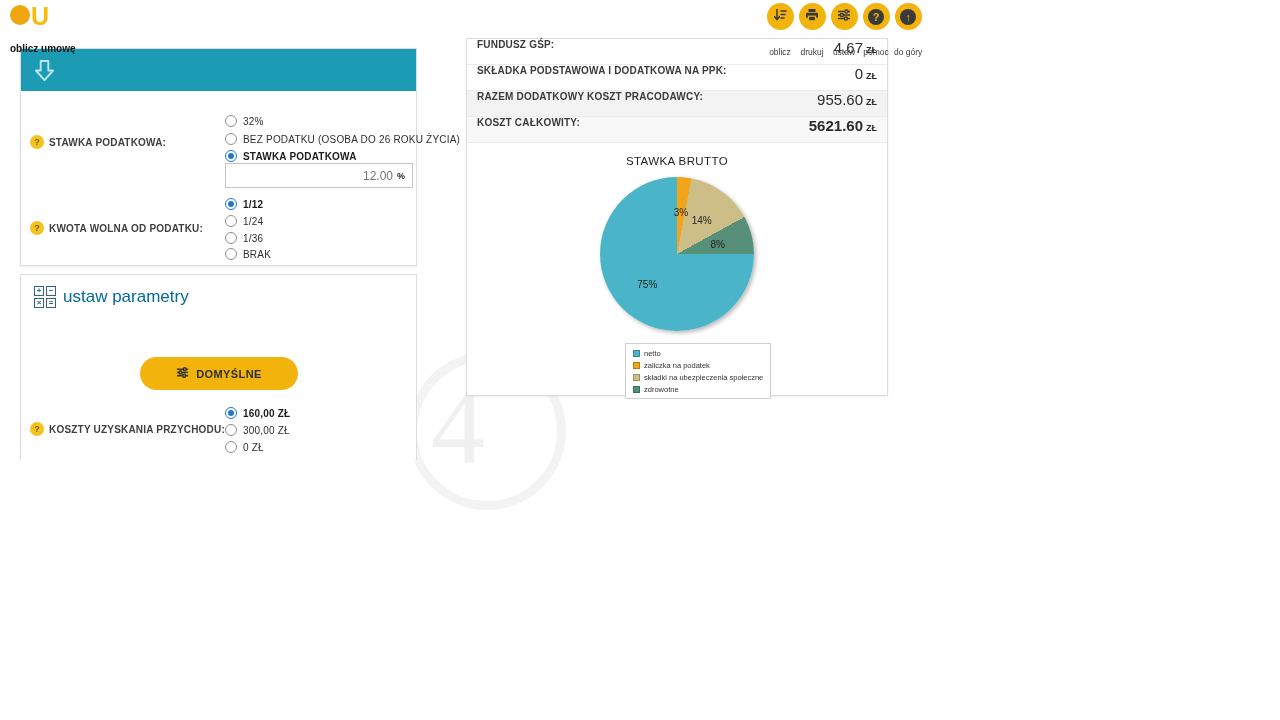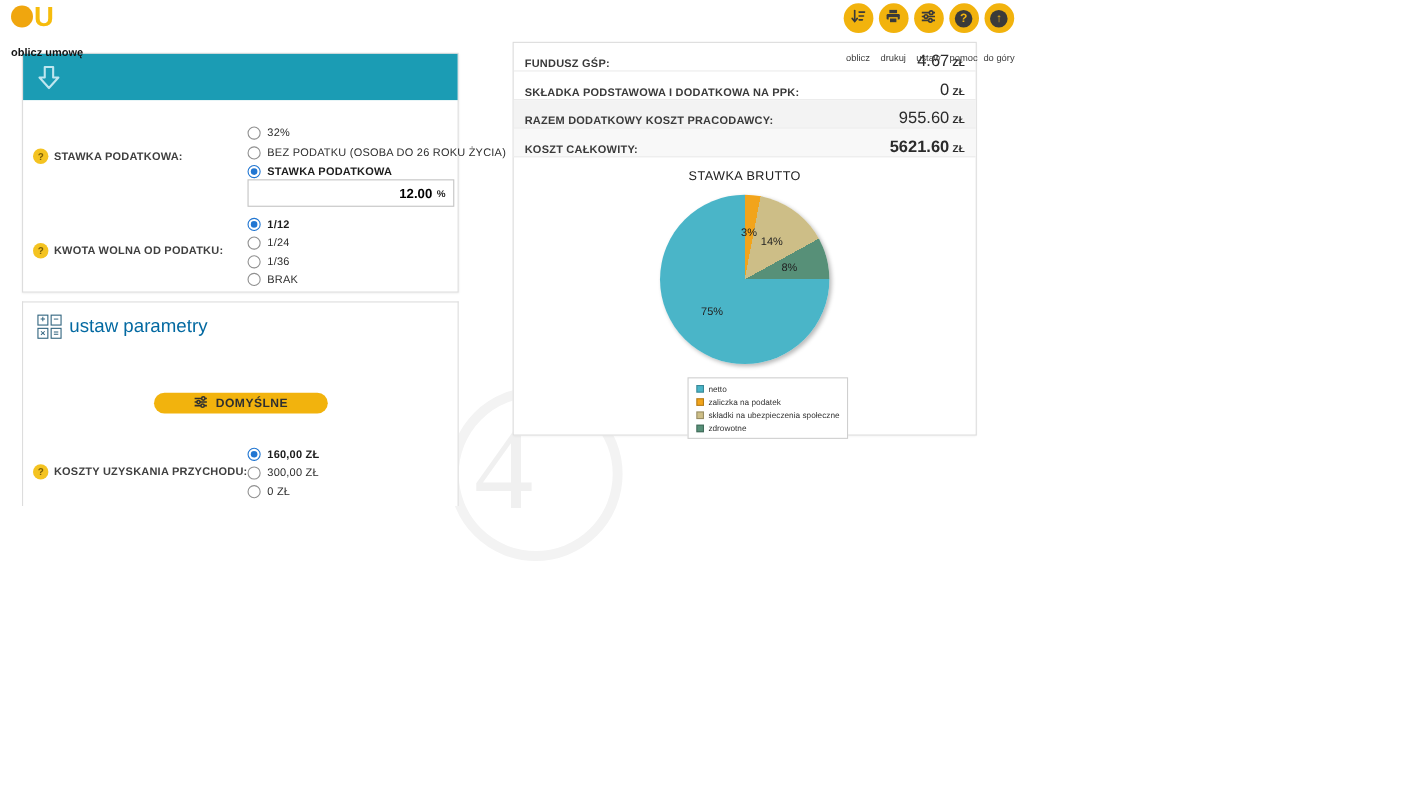--- a/index.html
+++ b/index.html
@@ -51,40 +51,40 @@
     box-sizing:border-box;position:relative;flex:none}
   .radio.sel{border-color:#2176d2}
   .radio.sel::after{content:"";position:absolute;left:2px;top:2px;width:6px;height:6px;
     border-radius:50%;background:#2176d2}
   .opt-label{font-size:10px;color:#2e2e2e;letter-spacing:.2px;white-space:nowrap}
   .opt-label.sel{font-weight:700;color:#1c1c1c}
 
   .field{position:absolute;left:204px;top:114px;width:188px;height:25px;border:1px solid #c4c4c4;
     background:#fff;display:flex;align-items:center;justify-content:flex-end;
     padding-right:7px;box-sizing:border-box}
-  .field-val{font-size:12px;font-weight:700;color:#000000}
+  .field-val{font-size:12px;font-weight:400;color:#737373}
   .field-suffix{font-size:9px;font-weight:700;color:#222;margin-left:4px}
 
   
   .calc-icon{position:absolute;left:13px;top:11px;display:grid;
     grid-template-columns:10px 10px;grid-template-rows:10px 10px;gap:2px}
   .calc-cell{border:1.5px solid #31647F;color:#31647F;font-size:8px;font-weight:700;
     display:flex;align-items:center;justify-content:center;box-sizing:border-box;line-height:1}
   .card2-title{position:absolute;left:42px;top:12px;font-size:17px;font-weight:400;color:#0369a1}
   .subbar{position:absolute;left:0;top:46px;width:100%;height:27px;background:#1B9CB4;
     display:flex;align-items:center}
   .subbar-text{color:#fff;font-size:13px;font-weight:700;margin-left:12px;letter-spacing:.2px}
-  .default-btn{position:absolute;left:119px;top:82px;width:158px;height:19px;border-radius:17px;
+  .default-btn{position:absolute;left:119px;top:82px;width:158px;height:33px;border-radius:17px;
     background:#F2B30D;border:none;display:flex;align-items:center;justify-content:center;gap:7px;
     font-family:"Liberation Sans",sans-serif;font-size:11px;font-weight:700;color:#2f2f2f;letter-spacing:.4px}
 
   
   #panel{position:absolute;left:466px;top:38px;width:420px;height:356px;background:#fff;
     border:1px solid #dcdcdc;box-shadow:0 1px 2px rgba(0,0,0,.06);z-index:2}
-  .rrow{height:25px;display:flex;align-items:flex-end;justify-content:space-between;
+  .rrow{height:25px;display:flex;align-items:flex-start;justify-content:space-between;
     padding:0 10px;border-bottom:1px solid #ececec}
   .rrow.alt1{background:#f3f3f3}
   .rrow.alt2{background:#f8f8f8}
   .rlabel{font-size:10px;font-weight:700;color:#3a3a3a;letter-spacing:.2px}
   .rval{display:flex;align-items:baseline;gap:3px}
   .rnum{font-size:15px;color:#2b2b2b}
   .rrow.boldval .rnum{font-weight:700}
   .cur{font-size:9px;font-weight:700;color:#2b2b2b}
 
   .chart-title{position:absolute;left:0;top:116px;width:100%;text-align:center;

